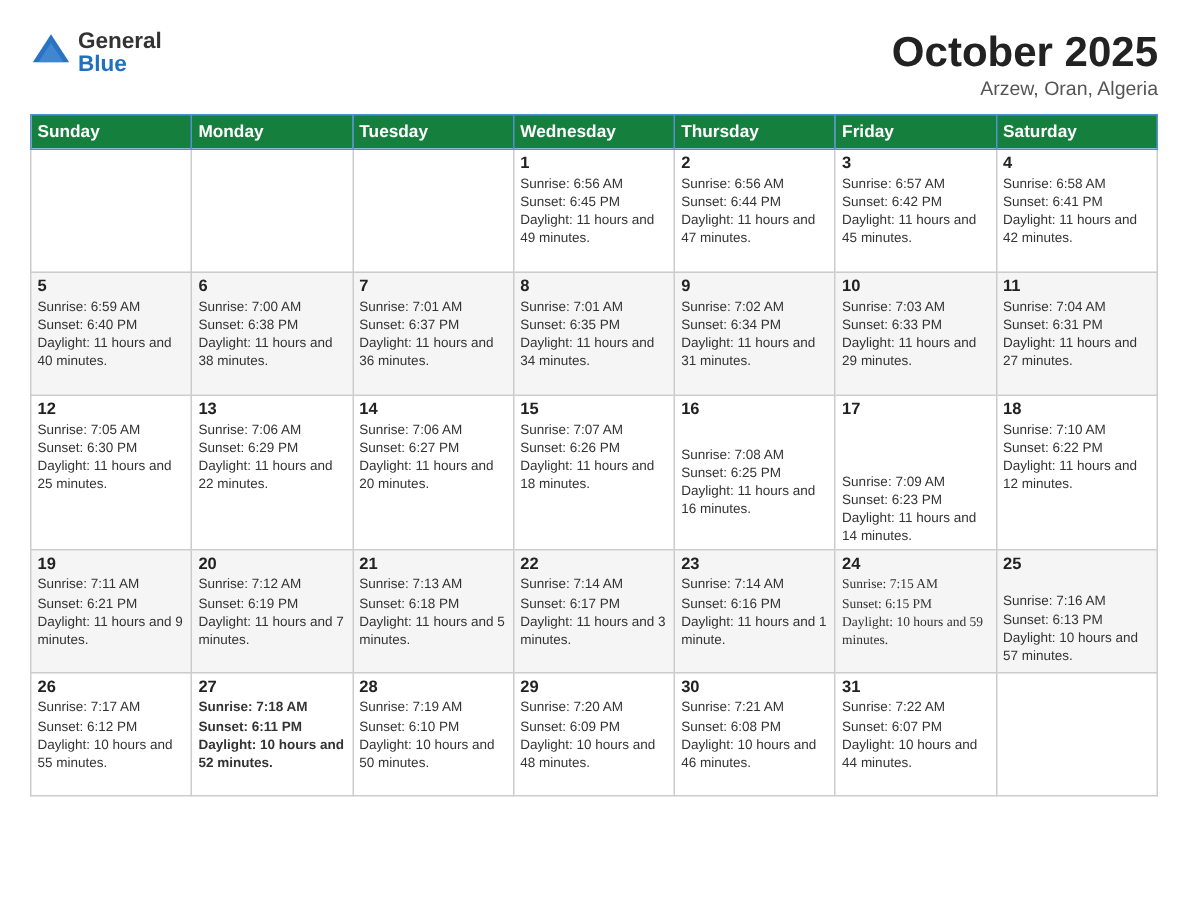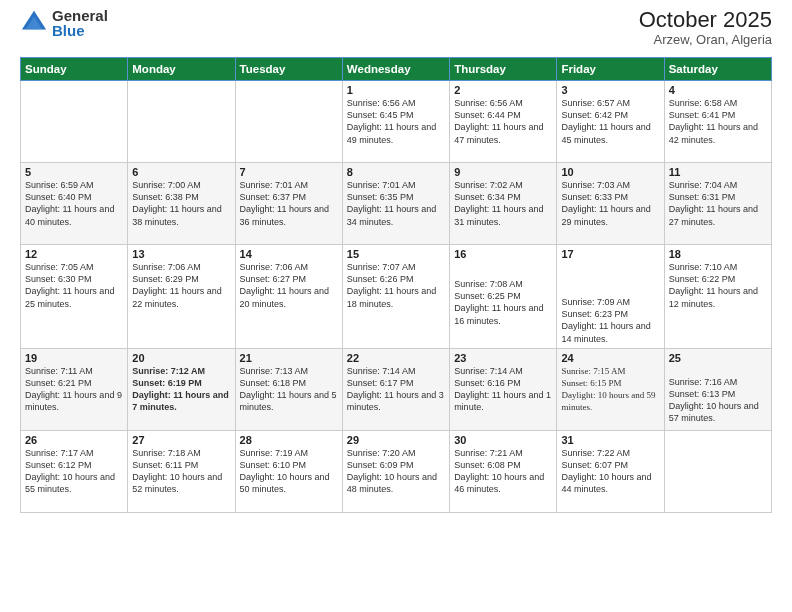--- a/index.html
+++ b/index.html
@@ -6,21 +6,21 @@
     body {
       width: 792px;
       height: 612px;
       font-family: Arial, sans-serif;
       background: #fff;
       overflow: hidden;
     }
     .page {
       width: 792px;
       height: 452px;
-      padding: 8px 20px 12px 20px;
+      padding: 20px 20px 12px 20px;
       display: flex;
       flex-direction: column;
     }
     .header {
       display: flex;
       justify-content: space-between;
       align-items: flex-start;
       margin-bottom: 10px;
     }
     .logo {
@@ -44,22 +44,22 @@
       color: #2070c0;
     }
     .logo-icon {
       width: 28px;
       height: 28px;
     }
     .title-block {
       text-align: right;
     }
     .month-title {
-      font-size: 22px;
-      font-weight: normal;
+      font-size: 28px;
+      font-weight: bold;
       color: #222;
       line-height: 1.1;
     }
     .subtitle {
       font-size: 13px;
       color: #555;
     }
     .calendar {
       flex: 1;
       border: 1px solid #ccc;
@@ -257,21 +257,21 @@
         </tr>
         <tr>
           <td>
             <span class="day-number">19</span>
             <div class="cell-text" style="white-space: pre-line;">Sunrise: 7:11 AM
 Sunset: 6:21 PM
 Daylight: 11 hours and 9 minutes.</div>
           </td>
           <td>
             <span class="day-number">20</span>
-            <div class="cell-text" style="white-space: pre-line; font-weight: bold;">Sunrise: 7:12 AM
+            <div class="cell-text" style="white-space: pre-line;">Sunrise: 7:12 AM
 Sunset: 6:19 PM
 Daylight: 11 hours and 7 minutes.</div>
           </td>
           <td>
             <span class="day-number">21</span>
             <div class="cell-text" style="white-space: pre-line;">Sunrise: 7:13 AM
 Sunset: 6:18 PM
 Daylight: 11 hours and 5 minutes.</div>
           </td>
           <td>
@@ -301,21 +301,21 @@
         </tr>
         <tr>
           <td>
             <span class="day-number">26</span>
             <div class="cell-text" style="white-space: pre-line;">Sunrise: 7:17 AM
 Sunset: 6:12 PM
 Daylight: 10 hours and 55 minutes.</div>
           </td>
           <td>
             <span class="day-number">27</span>
-            <div class="cell-text" style="white-space: pre-line;">Sunrise: 7:18 AM
+            <div class="cell-text" style="white-space: pre-line; font-weight: bold;">Sunrise: 7:18 AM
 Sunset: 6:11 PM
 Daylight: 10 hours and 52 minutes.</div>
           </td>
           <td>
             <span class="day-number">28</span>
             <div class="cell-text" style="white-space: pre-line;">Sunrise: 7:19 AM
 Sunset: 6:10 PM
 Daylight: 10 hours and 50 minutes.</div>
           </td>
           <td>

